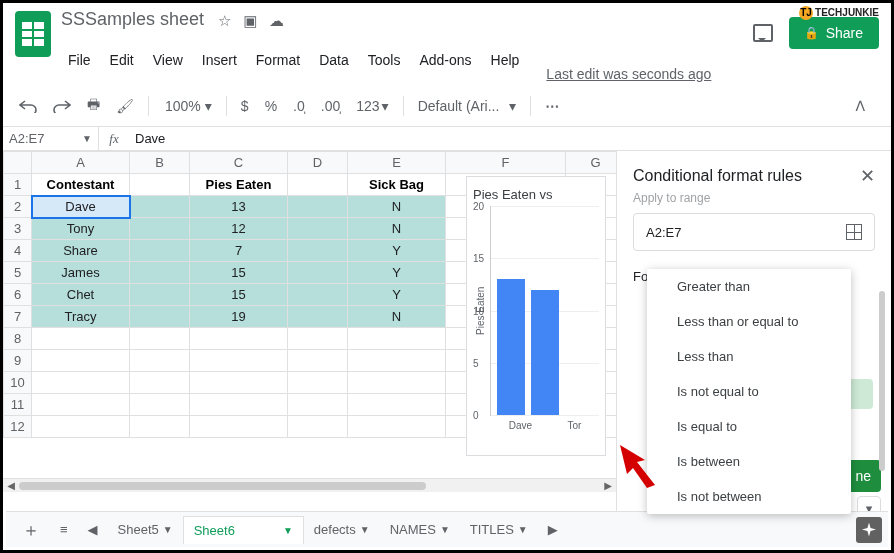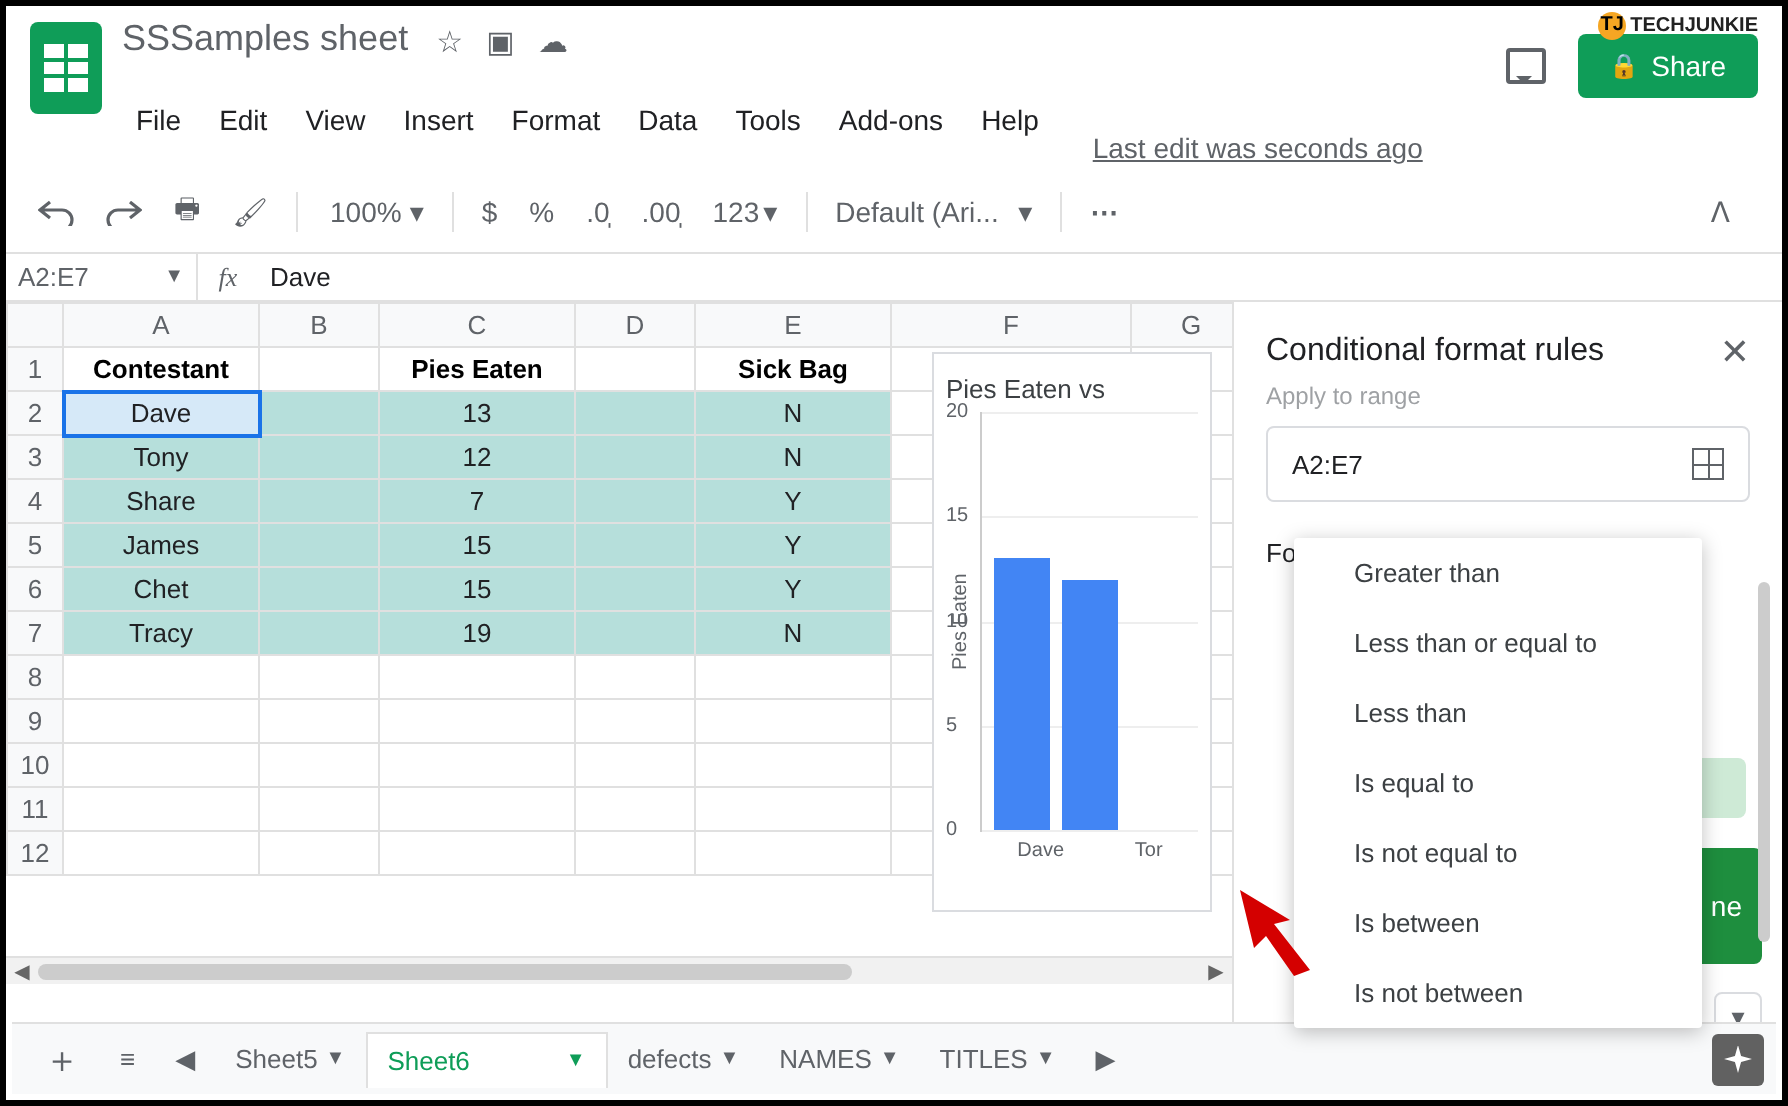--- a/index.html
+++ b/index.html
@@ -87,21 +87,21 @@
   .side-sub { font-size:13px; font-weight:500; padding: 4px 16px 8px 16px; }
 
   .dropdown-panel { position:absolute; top:118px; left:30px; right:40px; background:#fff; box-shadow:0 2px 10px rgba(0,0,0,0.25); border-radius:2px; z-index:20; max-height:280px; overflow:hidden;}
   .dd-item { padding:10px 30px; font-size:13px; color:#3c4043; cursor:pointer; white-space:nowrap;}
 
   .side-scrollbar { position:absolute; right:6px; top:140px; bottom:40px; width:6px; background:transparent; }
   .side-scroll-thumb { position:absolute; right:0; width:6px; background:#ccc; border-radius:3px; top:0; height:180px;}
 
   .peek-arrow { position:absolute; right:50px; top:160px; width:14px; height:14px; }
   .peek-green { position:absolute; right:18px; top:228px; width:50px; height:30px; background:#ceead6; border-radius:4px;}
-  .peek-done { position:absolute; right:10px; bottom:48px; background:#1e8e3e; color:#fff; border-radius:4px; padding:21px 10px; font-size:14px; font-weight:500;}
+  .peek-done { position:absolute; right:10px; bottom:38px; background:#1e8e3e; color:#fff; border-radius:4px; padding:8px 10px; font-size:14px; font-weight:500;}
   .peek-dd { position:absolute; right:10px; bottom:10px; width:24px; height:24px; border:1px solid #dadce0; border-radius:4px; display:flex; align-items:center; justify-content:center; color:#5f6368;}
 
   
   .red-arrow { position:absolute; right:226px; bottom:60px; z-index:30; }
 
   
   .tabs-bar { position:absolute; left:3px; right:3px; bottom:3px; height:36px; border-top:1px solid #e0e0e0; background:#f8f9fa; display:flex; align-items:center; padding:0 6px; font-size:13px; }
   .tab-btn { padding:6px 10px; color:#5f6368; cursor:pointer; display:flex; align-items:center; gap:2px;}
   .tab { display:flex; align-items:center; gap:4px; padding:6px 10px; color:#5f6368; border-radius:0; cursor:pointer; }
   .tab.active { color:#0f9d58; font-weight:500; background:#fff; border-top:1px solid #e0e0e0; border-left:1px solid #e0e0e0; border-right:1px solid #e0e0e0;gap:48px;}
@@ -389,22 +389,22 @@
 
     <div class="peek-arrow">▴</div>
     <div class="peek-green"></div>
     <div class="peek-done"><span>ne</span></div>
     <div class="peek-dd">▾</div>
 
     <div class="dropdown-panel" id="dd">
         <div class="dd-item">Greater than</div>
         <div class="dd-item">Less than or equal to</div>
         <div class="dd-item">Less than</div>
+        <div class="dd-item">Is not equal to</div>
         <div class="dd-item">Is equal to</div>
-        <div class="dd-item">Is not equal to</div>
         <div class="dd-item">Is between</div>
         <div class="dd-item">Is not between</div>
       </div>
     <div class="side-scrollbar">
         <div class="side-scroll-thumb"></div>
       </div>
   </div>
 </div>
 
 <svg class="red-arrow" width="50" height="50">

